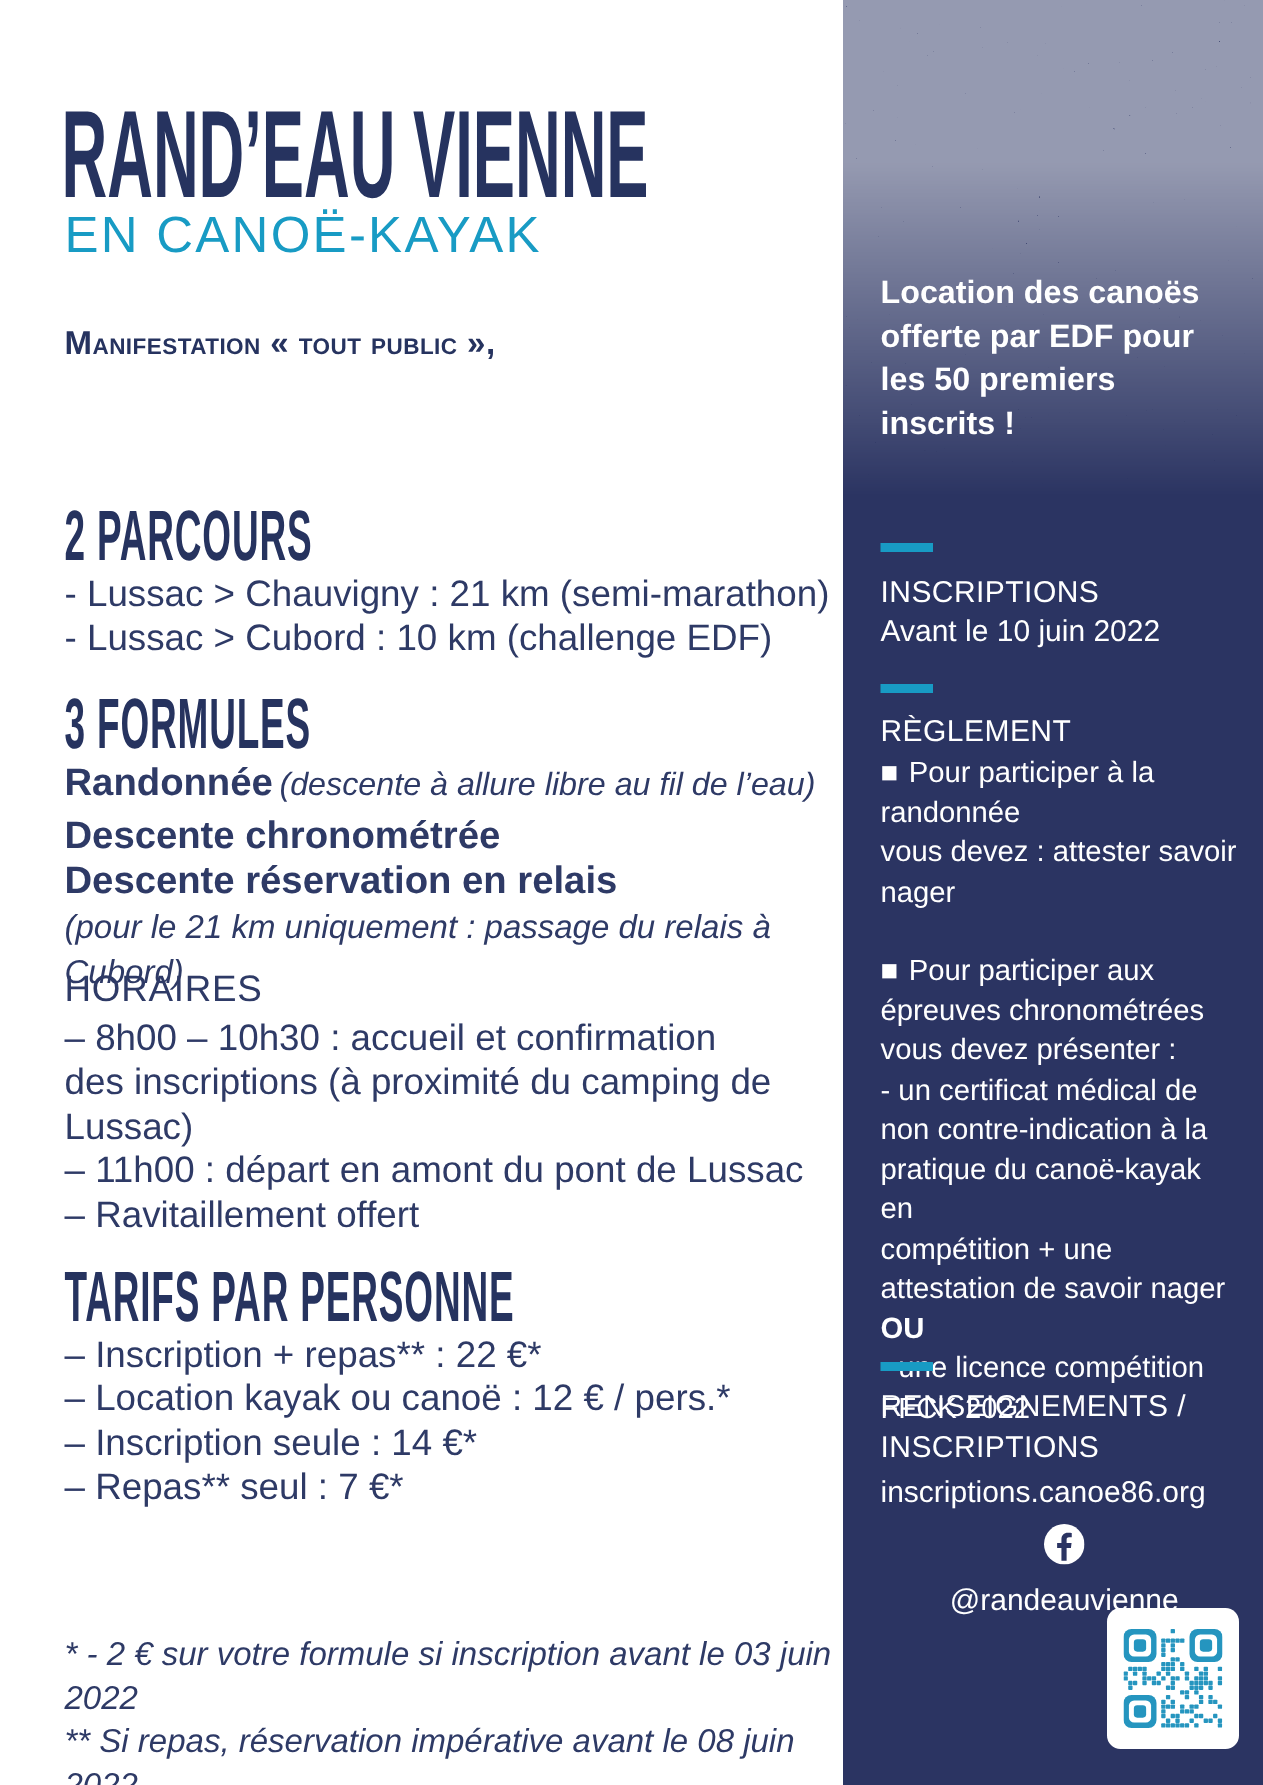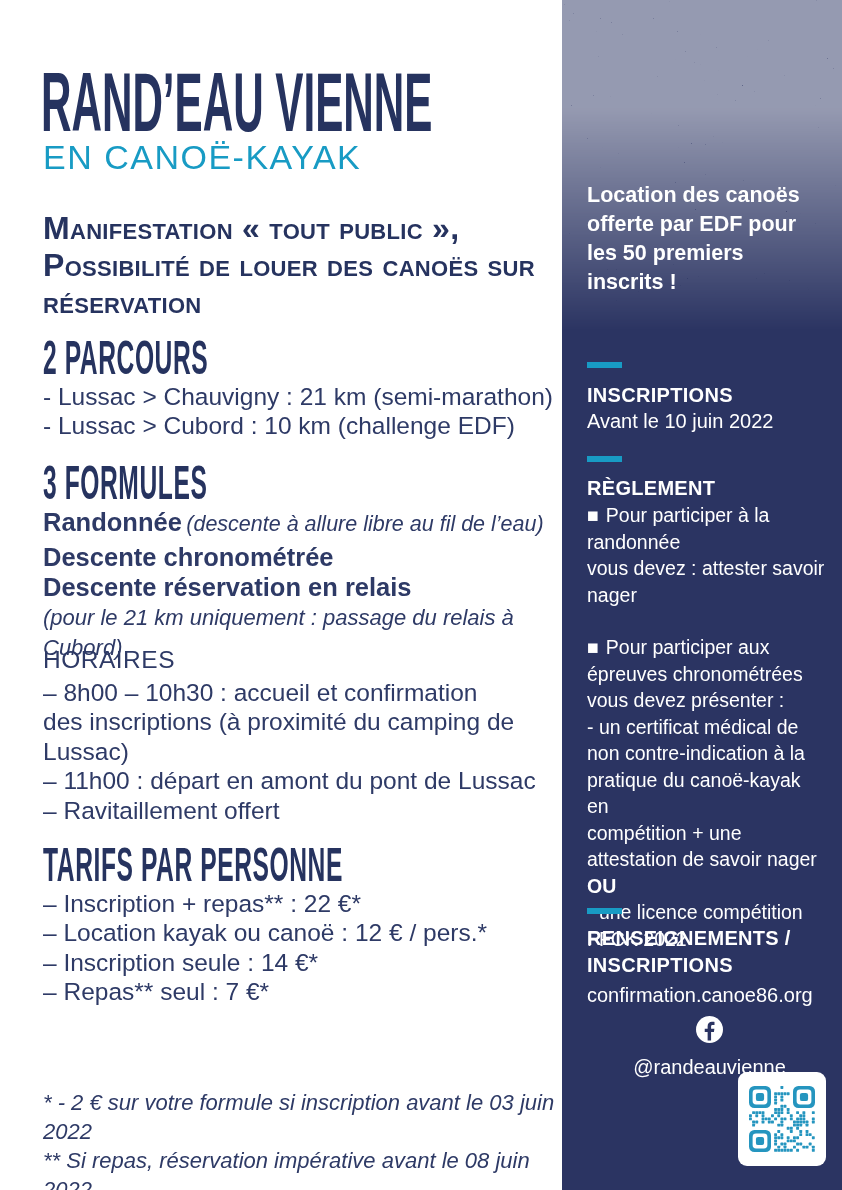--- a/index.html
+++ b/index.html
@@ -18,40 +18,40 @@
   
   .left-text{color:var(--navy-text);}
   .h-cond{display:inline-block;font-weight:700;color:var(--heading-navy);
           transform:scale(0.56,1.08);transform-origin:0 70%;
           white-space:nowrap;letter-spacing:1px;}
   .title-line{line-height:1;}
   .title-cond{display:inline-block;font-weight:700;color:var(--heading-navy);
           font-size:74px;transform:scale(0.57,1.12);transform-origin:0 0;
           white-space:nowrap;letter-spacing:0;}
   .subtitle{color:var(--teal);font-size:34px;letter-spacing:1.5px;font-weight:400;}
-  .intro{font-size:32px;font-weight:700;font-variant:small-caps;line-height:37px;
+  .intro{font-size:22px;font-weight:700;font-variant:small-caps;line-height:37px;
          color:var(--heading-navy);letter-spacing:.3px;}
   .h2wrap{height:46px;line-height:46px;font-size:44px;}
   .body-line{font-size:24.5px;line-height:29.4px;}
   .formule-bold{font-size:25.5px;font-weight:700;}
   .formule-line{line-height:30.5px;}
   .inline-note{font-style:italic;font-size:21.5px;}
   .block-note{font-style:italic;font-size:22px;line-height:30px;}
   .plain-heading{font-size:24.5px;line-height:36px;letter-spacing:.5px;}
   .footnote{font-style:italic;font-size:22px;line-height:29px;}
 
   
   .sidebar{position:absolute;left:562px;top:0;width:280px;height:1190px;
            background:var(--sidebar-bg);overflow:hidden;color:#fff;}
   .texture{position:absolute;left:0;top:0;width:280px;height:360px;opacity:.5;
            -webkit-mask-image:linear-gradient(to bottom,#000 0%,#000 30%,transparent 92%);
            mask-image:linear-gradient(to bottom,#000 0%,#000 30%,transparent 92%);}
   .promo{font-size:21.5px;font-weight:700;line-height:29px;}
   .rule{width:35px;height:6px;background:var(--teal);}
-  .sb-h{font-size:20px;font-weight:700;letter-spacing:.3px;line-height:27px;}
+  .sb-h{font-size:20px;font-weight:400;letter-spacing:.3px;line-height:27px;}
   .sb-t{font-size:20px;font-weight:400;line-height:25px;}
   .sb-line{font-size:19.5px;line-height:26.5px;}
   .sb-bold{font-weight:700;}
   .bullet{display:inline-block;margin-right:7px;}
   .fb-row{display:flex;align-items:center;gap:12px;flex-direction:column;}
   .fb-icon{width:27px;height:27px;flex:0 0 auto;}
   .qr-box{position:absolute;left:176px;top:1072px;width:88px;height:94px;
           background:#fff;border-radius:9px;}
   .qr-box svg{position:absolute;left:11px;top:14px;width:66px;height:66px;}
 </style>
@@ -61,21 +61,20 @@
 <div class="page">
 
   <div class="abs title-line" style="left:41px;top:62px;">
     <span class="title-cond">RAND’EAU VIENNE</span>
   </div>
 
   <div class="abs subtitle" style="left:43px;top:138px;">EN CANOË-KAYAK</div>
 
   <div class="abs left-text" style="left:43px;top:210px;width:510px;">
     <div class="intro">Manifestation « tout public »,</div>
-    <div class="intro">Possibilité de louer des canoës sur réservation</div>
   </div>
 
   <div class="abs left-text" style="left:43px;top:336px;width:510px;">
     <div class="h2wrap"><span class="h-cond">2 PARCOURS</span></div>
     <div class="body-line">- Lussac &gt; Chauvigny : 21 km (semi-marathon)</div>
     <div class="body-line">- Lussac &gt; Cubord : 10 km (challenge EDF)</div>
   </div>
 
   <div class="abs left-text" style="left:43px;top:461px;width:520px;">
     <div class="h2wrap"><span class="h-cond">3 FORMULES</span></div>
@@ -157,21 +156,21 @@
       <div class="sb-line">attestation de savoir nager</div>
       <div class="sb-line sb-bold">OU</div>
       <div class="sb-line">- une licence compétition</div>
       <div class="sb-line">FFCK 2022</div>
     </div>
 
     <div class="abs" style="left:25px;top:908px;width:245px;">
       <div class="rule"></div>
       <div class="sb-h" style="margin-top:11px;">RENSEIGNEMENTS /</div>
       <div class="sb-h">INSCRIPTIONS</div>
-      <div class="sb-t" style="margin-top:4px;">confirmation.canoe86.org</div>
+      <div class="sb-t" style="margin-top:4px;">inscriptions.canoe86.org</div>
       <div class="fb-row" style="margin-top:8px;">
         <span class="fb-icon">
           <svg viewBox="0 0 24 24" width="27" height="27">
             <circle cx="12" cy="12" r="12" fill="#ffffff"></circle>
             <path fill="#2b3462" d="M13.4 21.8v-7.6h2.55l.38-2.96H13.4V9.35c0-.86.24-1.44 1.47-1.44h1.57V5.26c-.27-.04-1.2-.12-2.29-.12-2.27 0-3.82 1.38-3.82 3.92v2.18H7.77v2.96h2.56v7.6h3.07z"></path>
           </svg>
         </span>
         <span class="sb-t">@randeauvienne</span>
       </div>
     </div>

